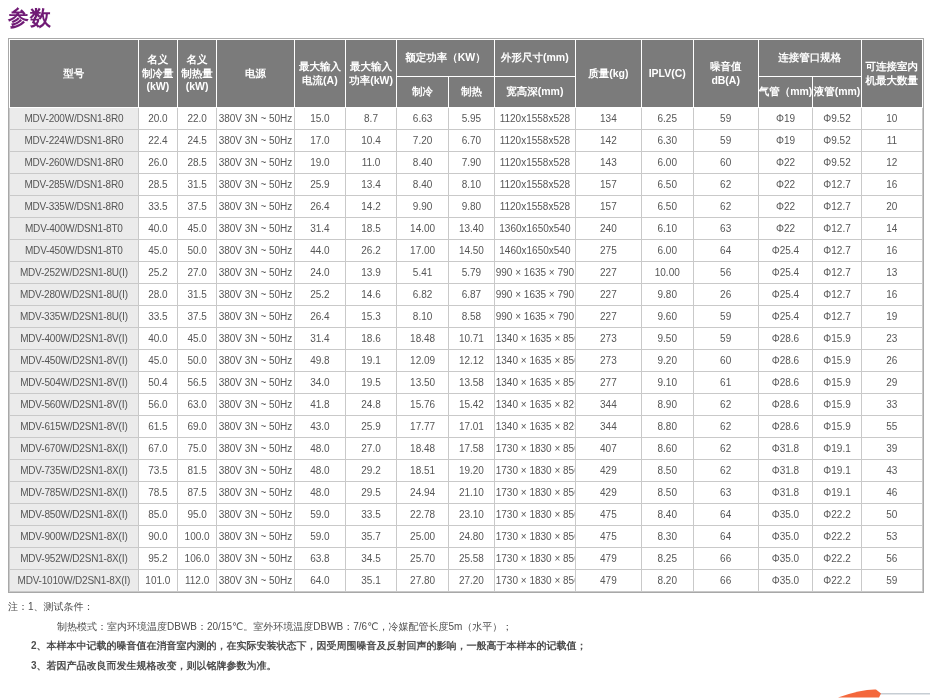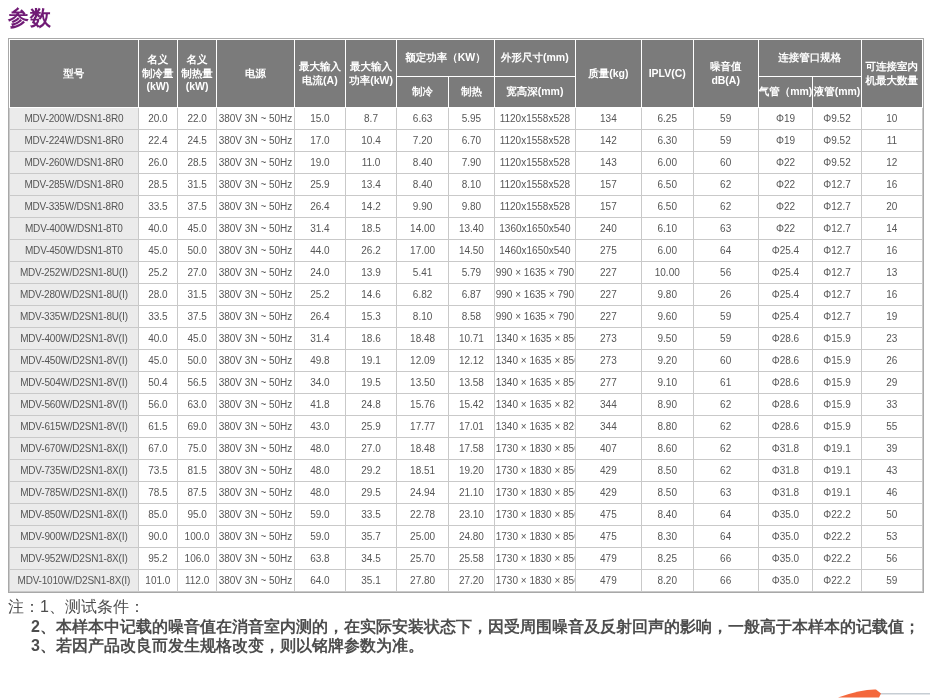--- a/index.html
+++ b/index.html
@@ -9,21 +9,21 @@
   .tablewrap{position:absolute;top:38px;left:8px;width:914px;border:1px solid #a8a8a8;}
   table{border-collapse:collapse;table-layout:fixed;width:100%;}
   thead th{background:#7b7b7b;color:#ffffff;font-size:10.5px;font-weight:bold;
            border:1px solid #ffffff;padding:1px 0;line-height:1.3;white-space:pre-line;
            text-align:center;vertical-align:middle;}
   thead tr.h1 th{height:34px;}
   thead tr.h2 th{height:28px;}
   tbody td{background:#ffffff;color:#565656;font-size:10px;text-align:center;vertical-align:middle;
            border:1px solid #c9c9c9;height:21px;padding:0 1px;white-space:nowrap;overflow:hidden;}
   tbody td.model{background:#ebebeb;font-size:10px;letter-spacing:-0.2px;}
-  .notes{position:absolute;top:597px;left:8px;width:914px;font-size:16px;color:#4d4d4d;line-height:19.5px;}
+  .notes{position:absolute;top:597px;left:8px;width:914px;font-size:10px;color:#4d4d4d;line-height:19.5px;}
   .note-line{white-space:nowrap;}
   .note-line.indent-cond{padding-left:49px;}
   .note-line.indent-num{padding-left:23px;font-weight:bold;}
   .deco{position:absolute;left:0;top:0;width:930px;height:698px;pointer-events:none;}
 </style>
 </head>
 <body>
 
 <div class="page">
 
@@ -454,20 +454,21 @@
             <td>Φ35.0</td>
             <td>Φ22.2</td>
             <td>59</td>
           </tr>
         </tbody>
     </table>
   </div>
 
   <div class="notes">
     <div class="note-line">注：1、测试条件：</div>
+    <div class="note-line indent-cond">制热模式：室内环境温度DBWB：20/15℃。室外环境温度DBWB：7/6℃，冷媒配管长度5m（水平）；</div>
     <div class="note-line indent-num">2、本样本中记载的噪音值在消音室内测的，在实际安装状态下，因受周围噪音及反射回声的影响，一般高于本样本的记载值；</div>
     <div class="note-line indent-num">3、若因产品改良而发生规格改变，则以铭牌参数为准。</div>
   </div>
 
   <svg class="deco" width="930" height="698" viewBox="0 0 930 698" xmlns="http://www.w3.org/2000/svg">
     <rect x="878" y="693" width="52" height="1.5" fill="#c7ced4"></rect>
     <path d="M 838 697.5 Q 862 689 876 689.5 L 881 693.5 L 879 697.5 Z" fill="#f4683c"></path>
   </svg>
 
 </div>

